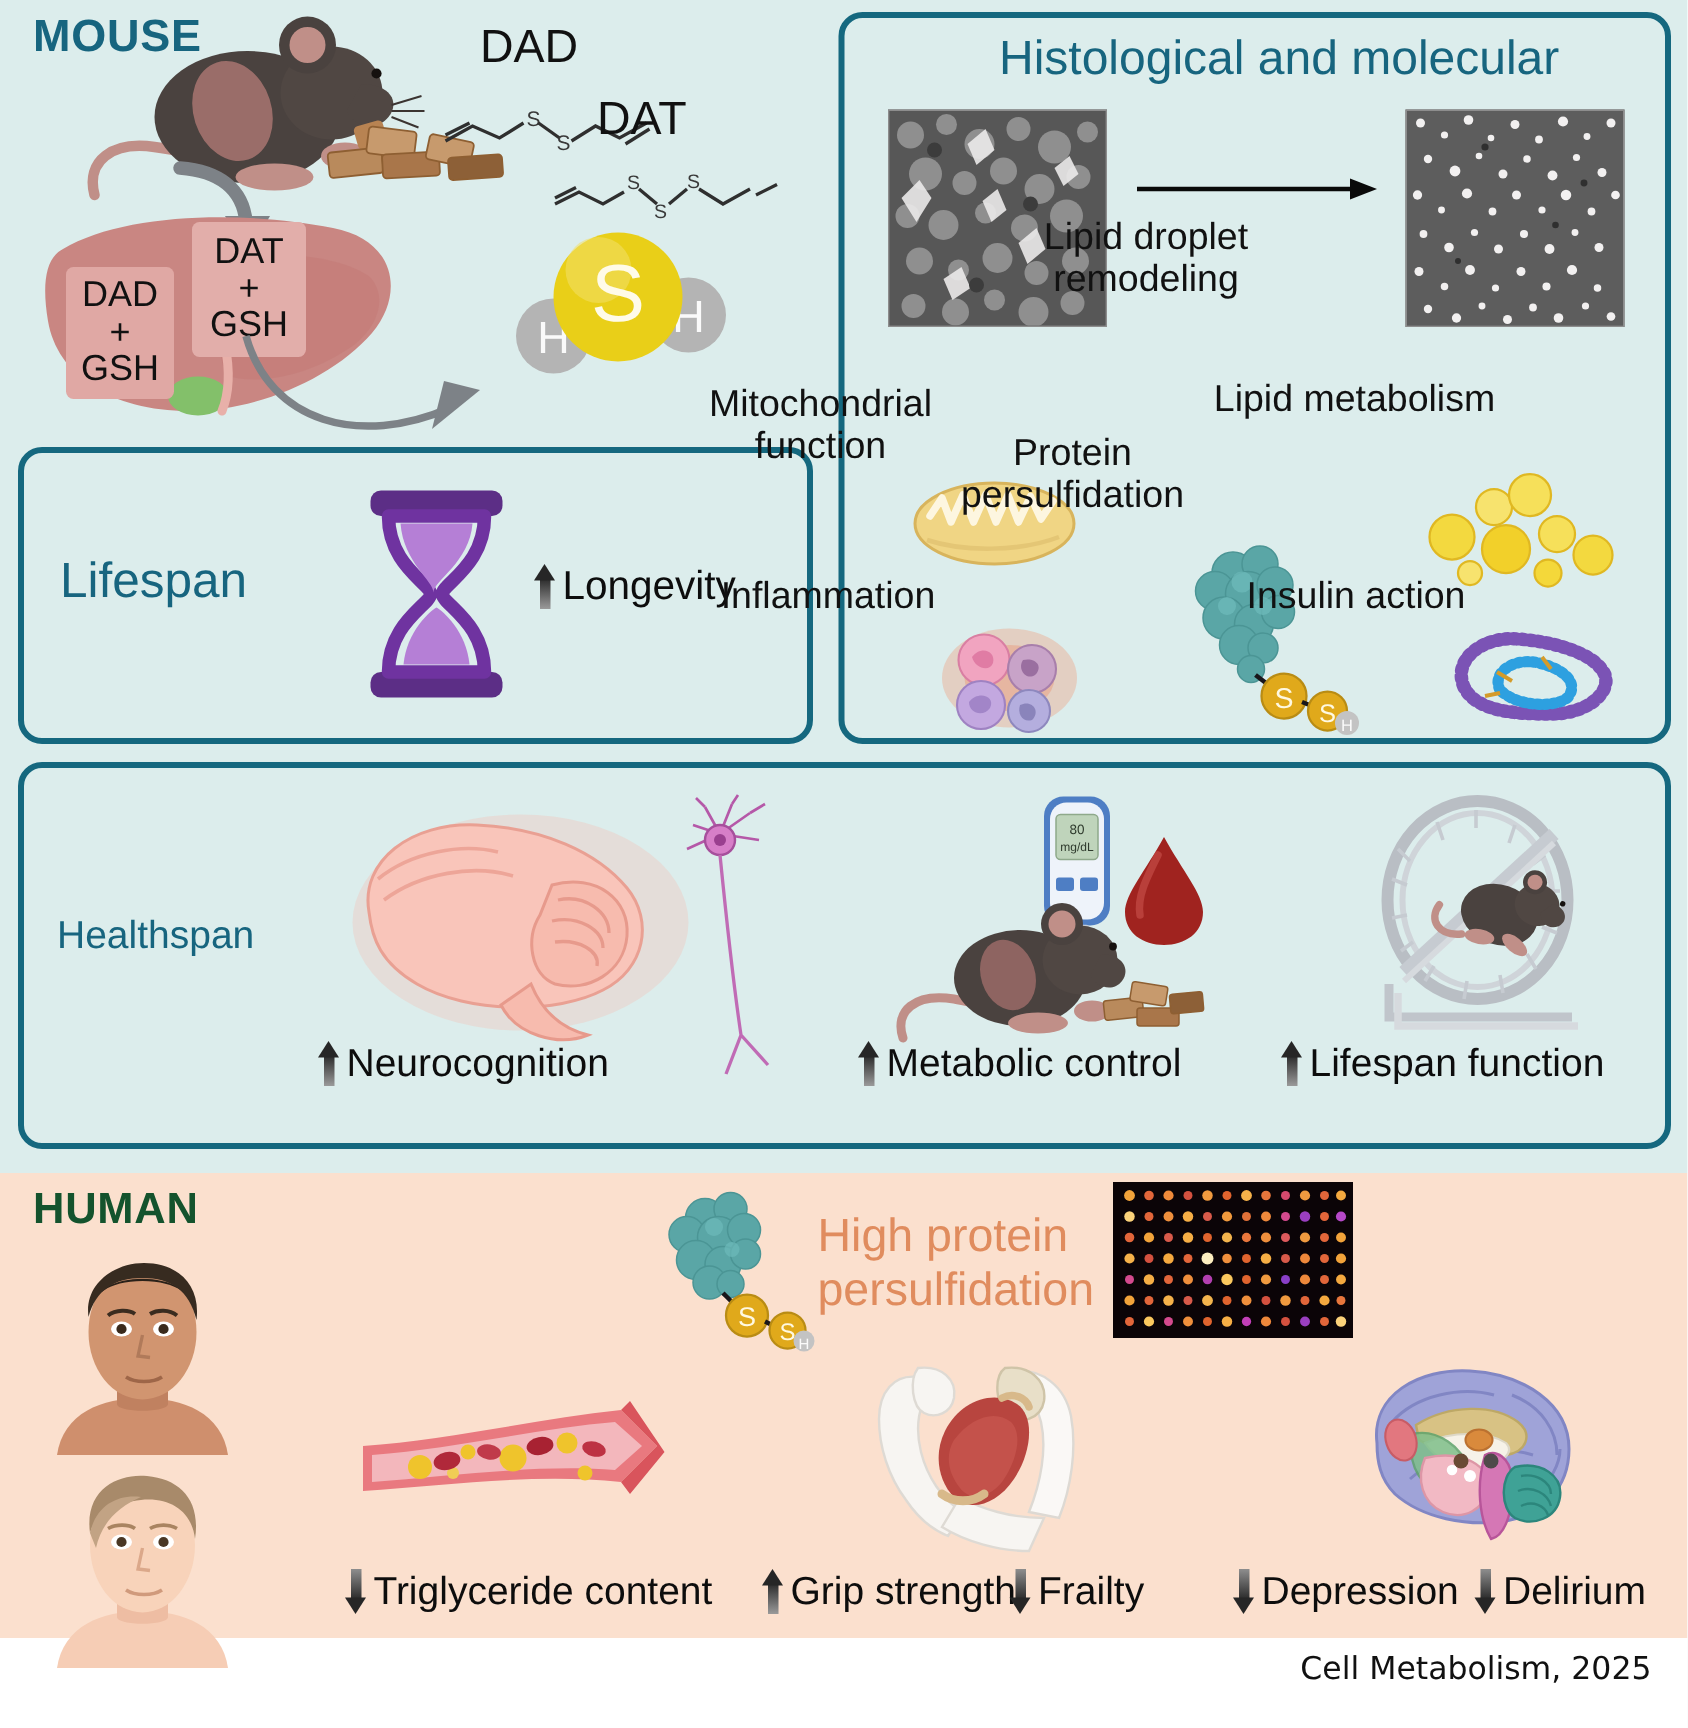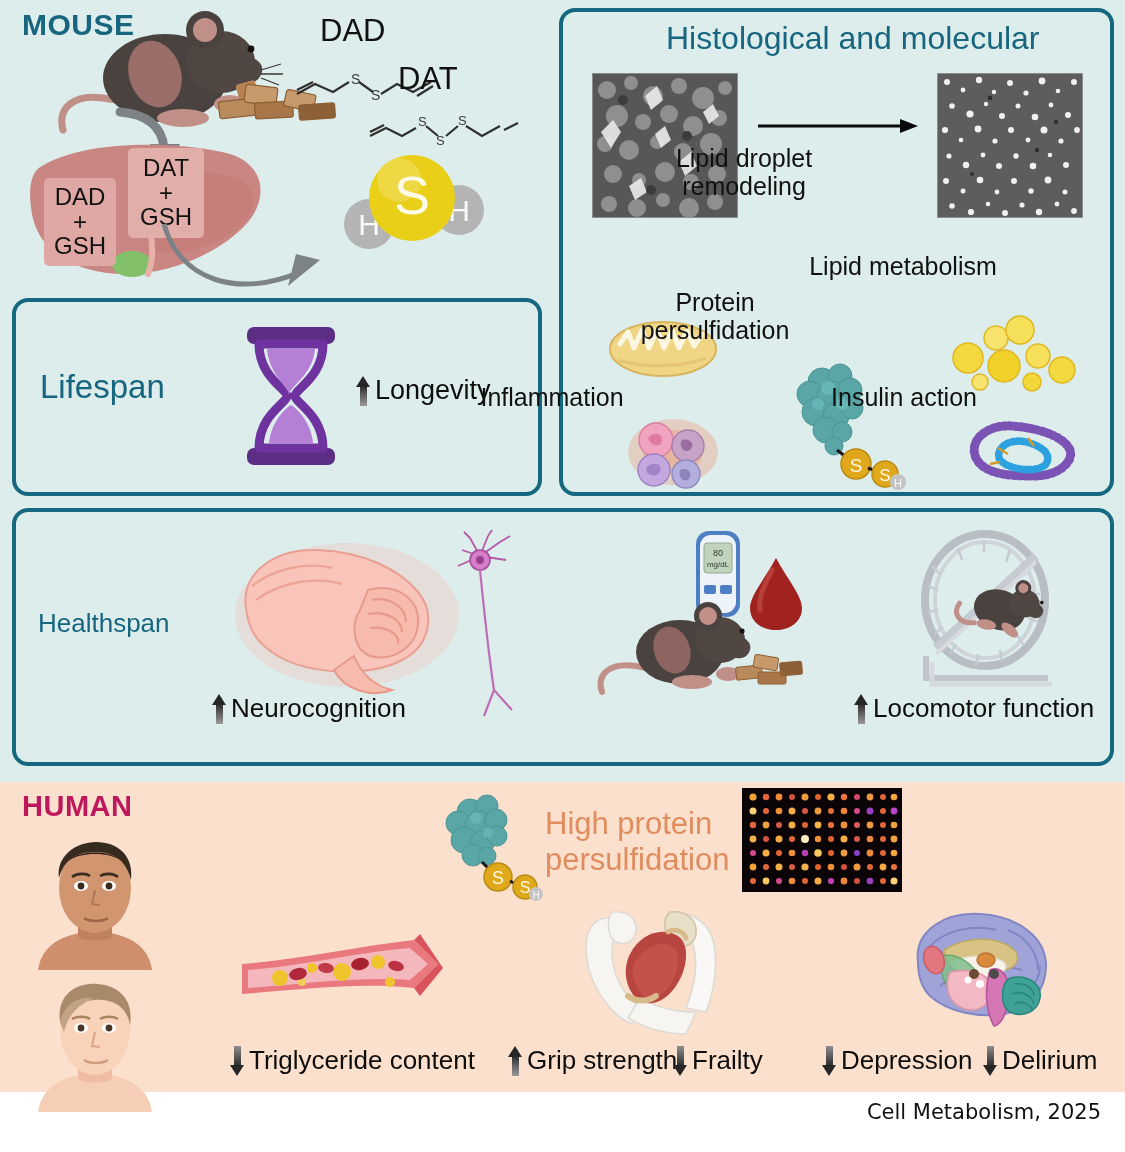--- a/index.html
+++ b/index.html
@@ -7,21 +7,21 @@
   body{width:1125px;height:1152px;font-family:"Liberation Sans",sans-serif;overflow:hidden;}
   #root{position:relative;width:1125px;height:1152px;background:#ffffff;}
 
   
   .mouse-bg{position:absolute;left:0;top:0;width:1125px;height:782px;background:#dcedec;}
   .human-bg{position:absolute;left:0;top:782px;width:1125px;height:310px;background:#fbe0ce;}
   .footer-bg{position:absolute;left:0;top:1092px;width:1125px;height:60px;background:#ffffff;}
 
   .sect-title{position:absolute;font-weight:bold;letter-spacing:.5px;}
   .mouse-title{left:22px;top:8px;font-size:30px;color:#17657f;}
-  .human-title{left:22px;top:790px;font-size:29px;color:#be185d;text-align:center;}
+  .human-title{left:22px;top:790px;font-size:29px;color:#14532d;text-align:center;}
 
   .panel{position:absolute;border:4px solid #15687f;border-radius:16px;background:#dcedec;box-sizing:border-box;}
   .panel-label{position:absolute;color:#17657f;}
 
   .lbl{position:absolute;color:#111;line-height:1.12;}
   .ctr{text-align:center;transform:translateX(-50%);}
 
   
   .arw{display:inline-block;width:15px;height:30px;position:relative;vertical-align:-6px;margin-right:3px;}
   .arw i{position:absolute;left:4px;width:7px;background:linear-gradient(180deg,#2b2b2b,#6f6f6f);}
@@ -295,24 +295,27 @@
       </g>
     </svg>
   </div>
 
   <div class="abs" style="left:758px;top:118px;">
     <svg width="160" height="16" viewBox="0 0 160 16">
       <line x1="0" y1="8" x2="142" y2="8" stroke="#0a0a0a" stroke-width="3"></line>
       <polygon points="142,1 160,8 142,15" fill="#0a0a0a"></polygon>
     </svg>
   </div>
-  <div class="lbl ctr" style="left:844px;top:144px;width:200px;text-align:center;margin-left:-100px;font-size:25px;">
+  <div class="lbl ctr" style="left:864px;top:144px;width:200px;text-align:center;margin-left:-100px;font-size:25px;">
     <span>Lipid droplet remodeling</span>
   </div>
 
+  <div class="lbl ctr" style="left:662px;top:255px;width:230px;text-align:center;margin-left:-115px;font-size:25px;">
+    <span>Mitochondrial function</span>
+  </div>
   <div class="abs" style="left:608px;top:318px;">
     <svg width="110" height="62" viewBox="0 0 110 62">
       <ellipse cx="55" cy="31" rx="53" ry="27" fill="#f0d584" stroke="#d8b45c" stroke-width="2"></ellipse>
       <path d="M12 26 L20 14 L26 30 L34 12 L41 30 L49 12 L56 30 L64 12 L71 30 L79 13 L86 28 L94 16" fill="none" stroke="#fdf6e0" stroke-width="5" stroke-linejoin="round" stroke-linecap="round"></path>
       <path d="M10 42 C 34 50, 72 50, 98 40" fill="none" stroke="#e4c675" stroke-width="3"></path>
     </svg>
   </div>
 
   <div class="lbl ctr" style="left:830px;top:288px;width:230px;text-align:center;margin-left:-115px;font-size:25px;">
     <span>Protein persulfidation</span>
@@ -460,20 +463,26 @@
       <circle cx="146" cy="31" r="2.6" fill="#16110f"></circle>
       <ellipse cx="132" cy="74" rx="12" ry="7" fill="#c08f88"></ellipse>
       <ellipse cx="96" cy="82" rx="20" ry="7" fill="#c08f88"></ellipse>
       <g stroke="#8e5f32" stroke-width="1">
         <rect x="140" y="66" width="26" height="13" rx="2" fill="#b98a5c" transform="rotate(-6 153 72)"></rect>
         <rect x="158" y="56" width="24" height="13" rx="2" fill="#c79a6d" transform="rotate(9 170 62)"></rect>
         <rect x="162" y="72" width="28" height="12" rx="2" fill="#a9764a"></rect>
         <rect x="184" y="62" width="22" height="13" rx="2" fill="#8d6037" transform="rotate(-5 195 68)"></rect>
       </g>
     </svg>
+  </div>
+  <div class="cap" style="left:572px;top:693px;">
+    <span class="arw up">
+        <i></i>
+      </span>
+    <span class="t" style="font-size:26px;">Metabolic control</span>
   </div>
 
   <div class="abs" style="left:880px;top:530px;">
     <svg width="210" height="160" viewBox="0 0 210 160">
       <ellipse cx="105" cy="70" rx="60" ry="66" fill="none" stroke="#b9bec4" stroke-width="8"></ellipse>
       <ellipse cx="105" cy="70" rx="50" ry="58" fill="none" stroke="#cfd4d9" stroke-width="4"></ellipse>
       <g stroke="#c6cbd1" stroke-width="2.4">
         <line x1="52" y1="36" x2="60" y2="44"></line>
           <line x1="48" y1="56" x2="58" y2="60"></line>
         <line x1="48" y1="82" x2="58" y2="80"></line>
@@ -504,21 +513,21 @@
         <circle cx="48" cy="6" r="1.8" fill="#16110f"></circle>
         <ellipse cx="26" cy="42" rx="10" ry="5" fill="#c08f88" transform="rotate(22 26 42)"></ellipse>
         <ellipse cx="2" cy="44" rx="10" ry="5" fill="#c08f88" transform="rotate(-8 2 44)"></ellipse>
       </g>
     </svg>
   </div>
   <div class="cap" style="left:854px;top:693px;">
     <span class="arw up">
         <i></i>
       </span>
-    <span class="t" style="font-size:26px;">Locomotor function</span>
+    <span class="t" style="font-size:26px;">Lifespan function</span>
   </div>
 
   <div class="abs" style="left:20px;top:830px;">
     <svg width="150" height="140" viewBox="0 0 150 140">
       <path d="M18 140 C 22 112, 48 102, 75 102 C 102 102, 128 112, 132 140 Z" fill="#cf8f6d"></path>
       <path d="M58 82 L92 82 L92 106 C 92 112, 58 112, 58 106 Z" fill="#c08160"></path>
       <ellipse cx="75" cy="58" rx="36" ry="45" fill="#d19570"></ellipse>
       <path d="M40 44 C 40 16, 110 14, 110 46 C 110 34, 98 24, 75 24 C 52 24, 41 34, 40 44 Z" fill="#2a2119"></path>
       <path d="M39 48 C 36 26, 56 12, 76 12 C 98 12, 114 26, 111 50 C 106 30, 94 22, 75 22 C 56 22, 44 30, 39 48 Z" fill="#372b20"></path>
       <ellipse cx="61" cy="56" rx="7" ry="5" fill="#fff"></ellipse>

